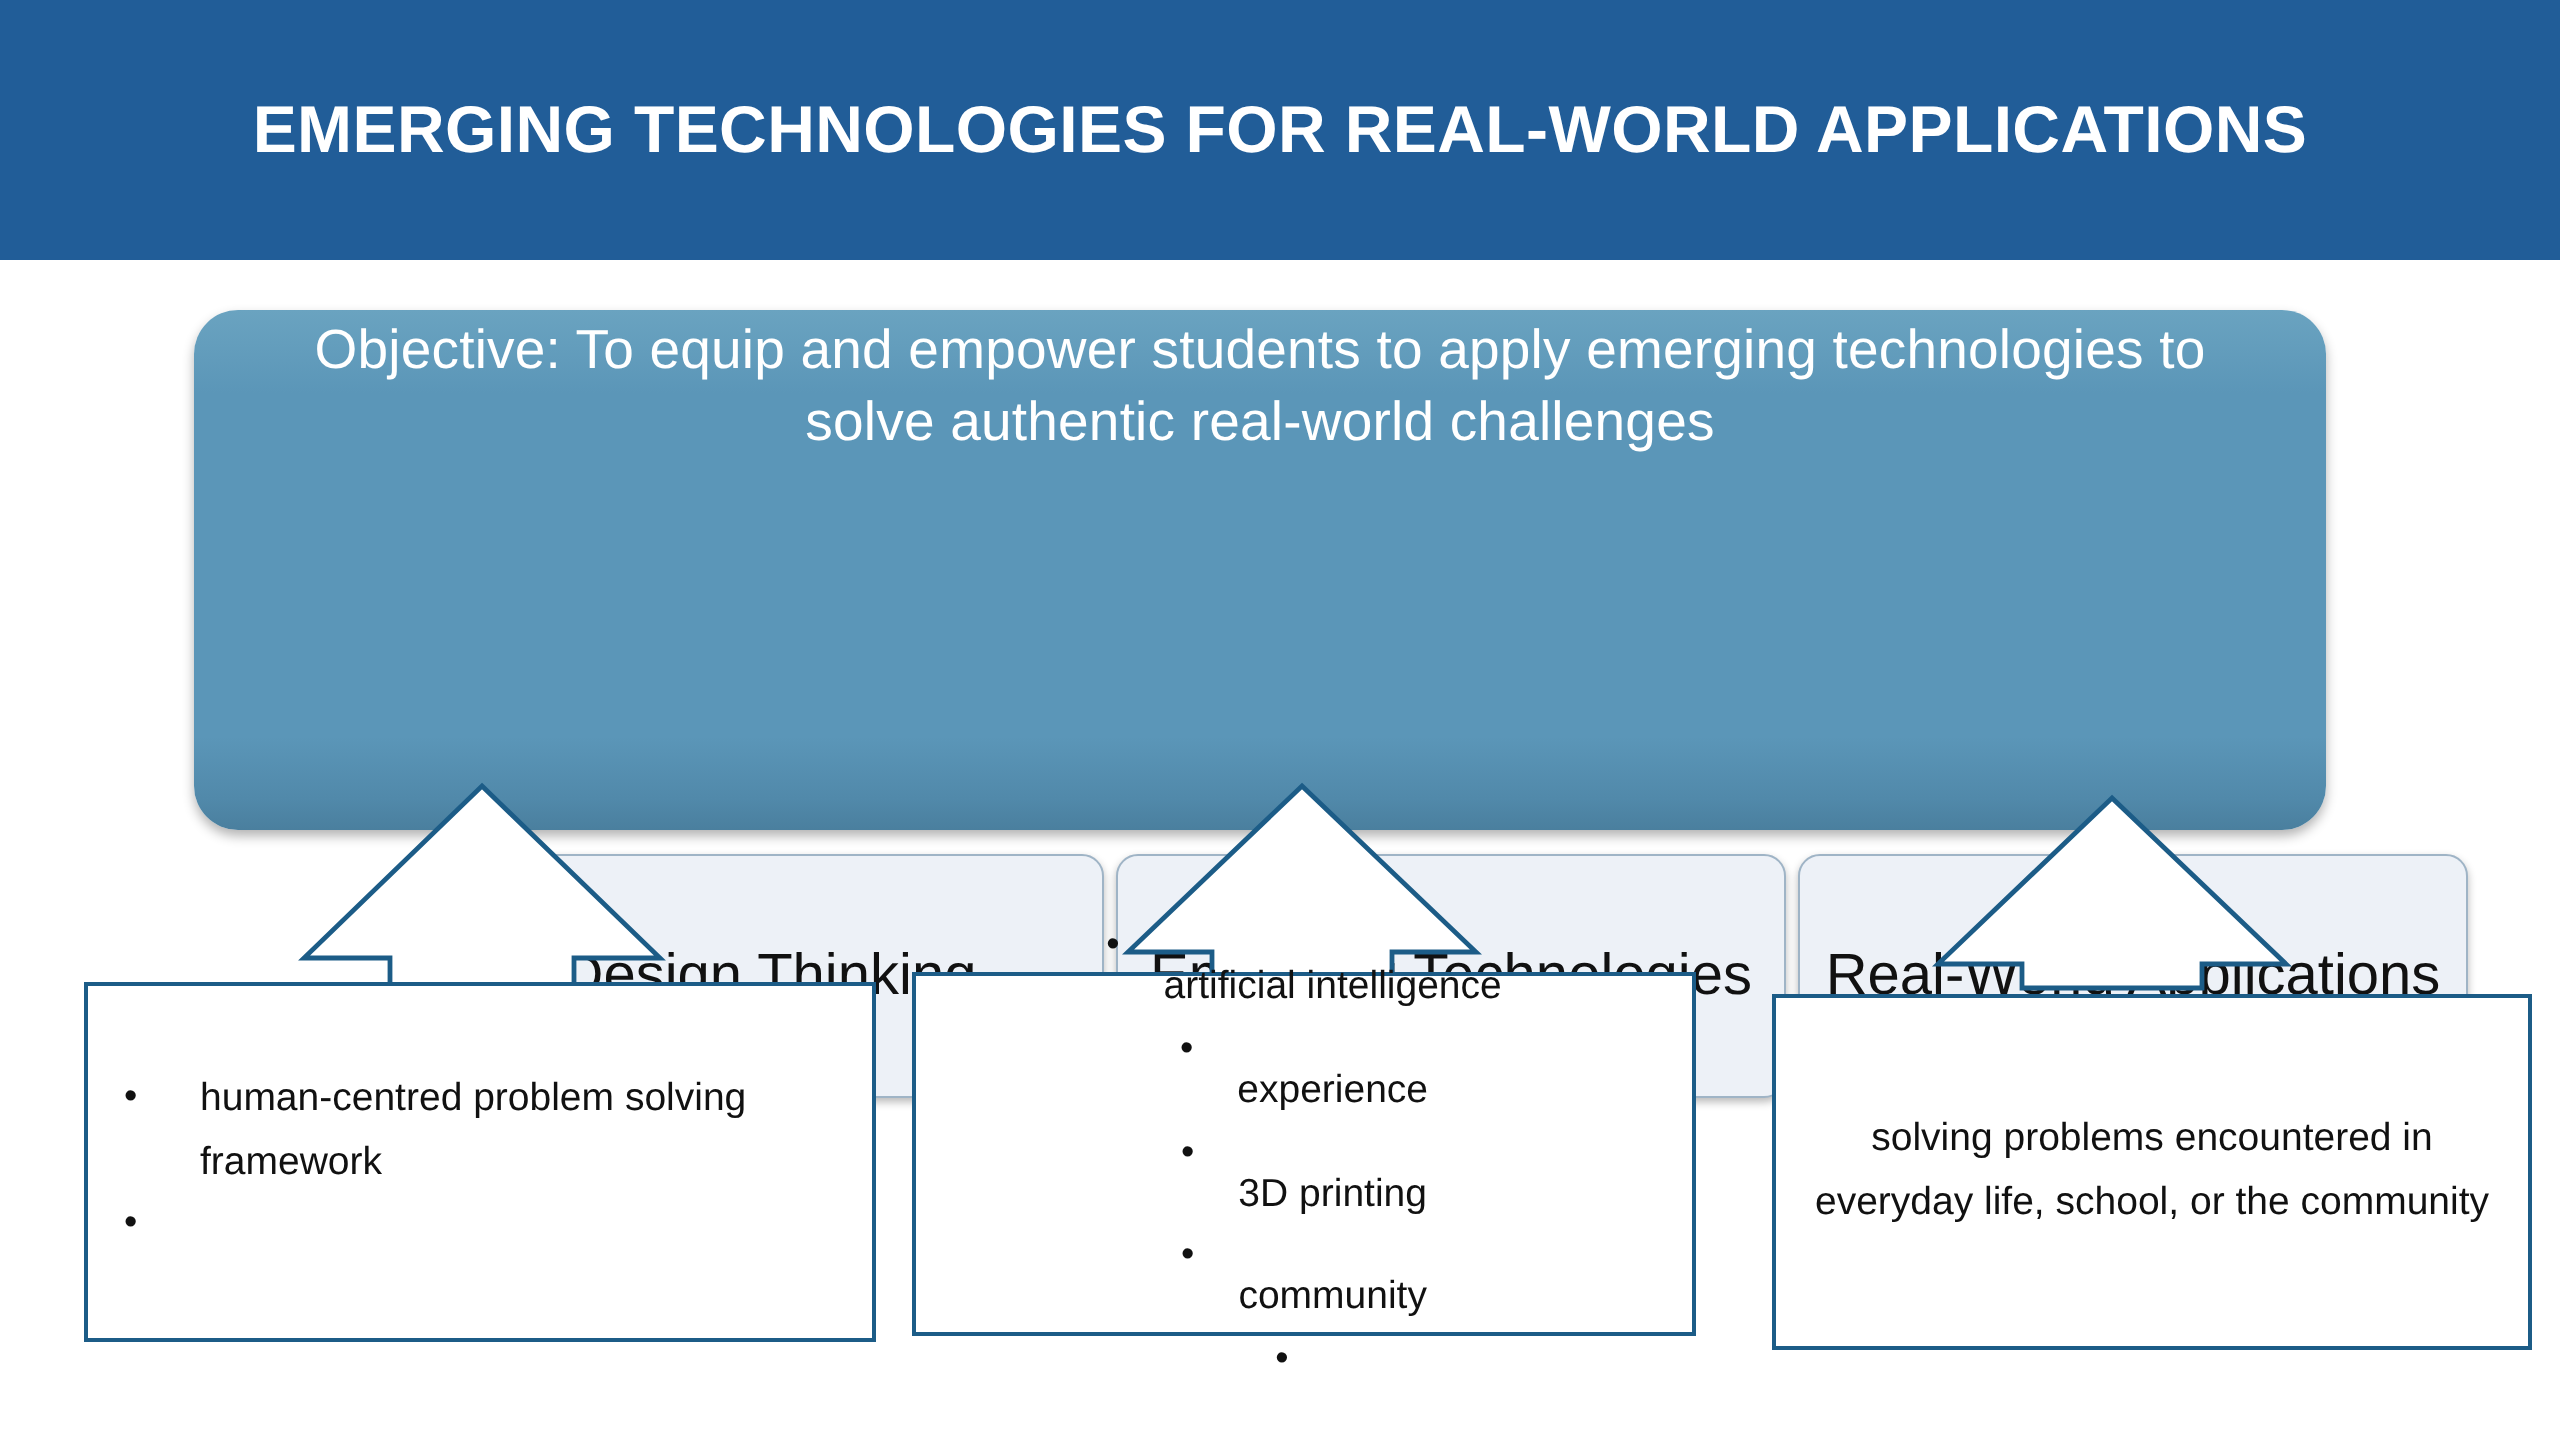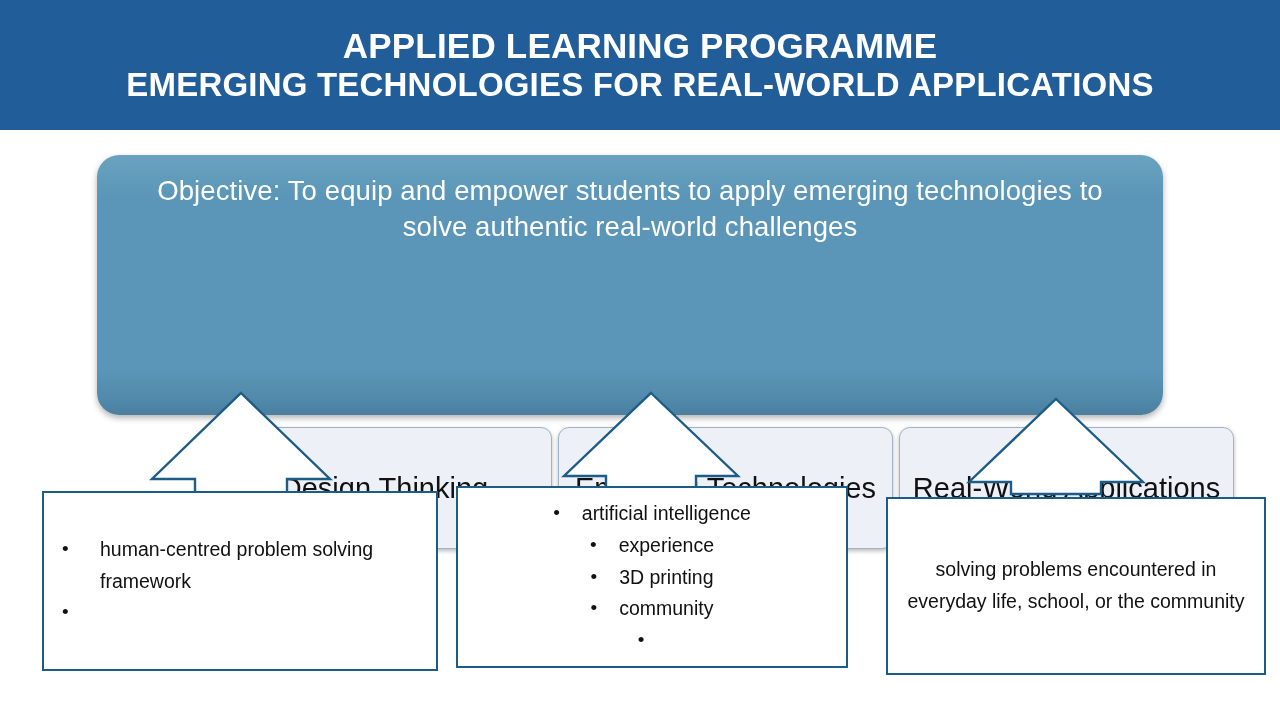--- a/index.html
+++ b/index.html
@@ -35,21 +35,21 @@
   #title-line-2 { font-size:33px; }
 
   
   #objective-panel {
     position:absolute;
     left:97px; top:155px;
     width:1066px; height:260px;
     border-radius:22px;
     background:linear-gradient(180deg,#6AA3C0 0%, #5B96B8 16%, #5B96B8 82%, #5189AA 94%, #4A7F9E 100%);
     box-shadow:0 3px 6px rgba(0,0,0,0.30);
-    padding-top:18px;
+    padding-top:2px;
   }
   #objective-text {
     color:#ffffff;
     font-size:27.5px;
     line-height:1.30;
     text-align:center;
     padding:0 44px;
     letter-spacing:0.1px;
   }
 
@@ -112,36 +112,35 @@
   
   #detail-box-1 .bullet-list { padding:0 14px 0 18px; }
   #detail-box-1 .bullet-row { margin-bottom:0; }
   #detail-box-1 .bullet-dot { width:38px; }
   #detail-box-1 .bullet-text { max-width:300px; }
 
   
   #detail-box-2 .bullet-list { padding:0 10px; }
   #detail-box-2 .bullet-row { justify-content:center; }
   #detail-box-2 .bullet-dot { width:auto; margin-right:22px; }
-  #detail-box-2 .bullet-text { white-space:nowrap; }
+  #detail-box-2 .bullet-text { white-space:nowrap;margin-top:20px; }
 
   
   #detail-paragraph-3 {
     font-size:19.5px;
     line-height:1.62;
     color:#111111;
     text-align:center;
     padding:0 16px;
   }
 </style>
 </head>
 <body>
 
 <div id="header-banner">
-  <div class="title-line" id="title-line-1">APPLIED LEARNING PROGRAMME</div>
   <div class="title-line" id="title-line-2">EMERGING TECHNOLOGIES FOR REAL-WORLD APPLICATIONS</div>
 </div>
 
 <div id="objective-panel">
   <div id="objective-text">Objective: To equip and empower students to apply emerging technologies to solve authentic real-world challenges</div>
 
   <div id="pillar-row">
     <div class="pillar-card">
       <span>Design Thinking</span>
     </div>

